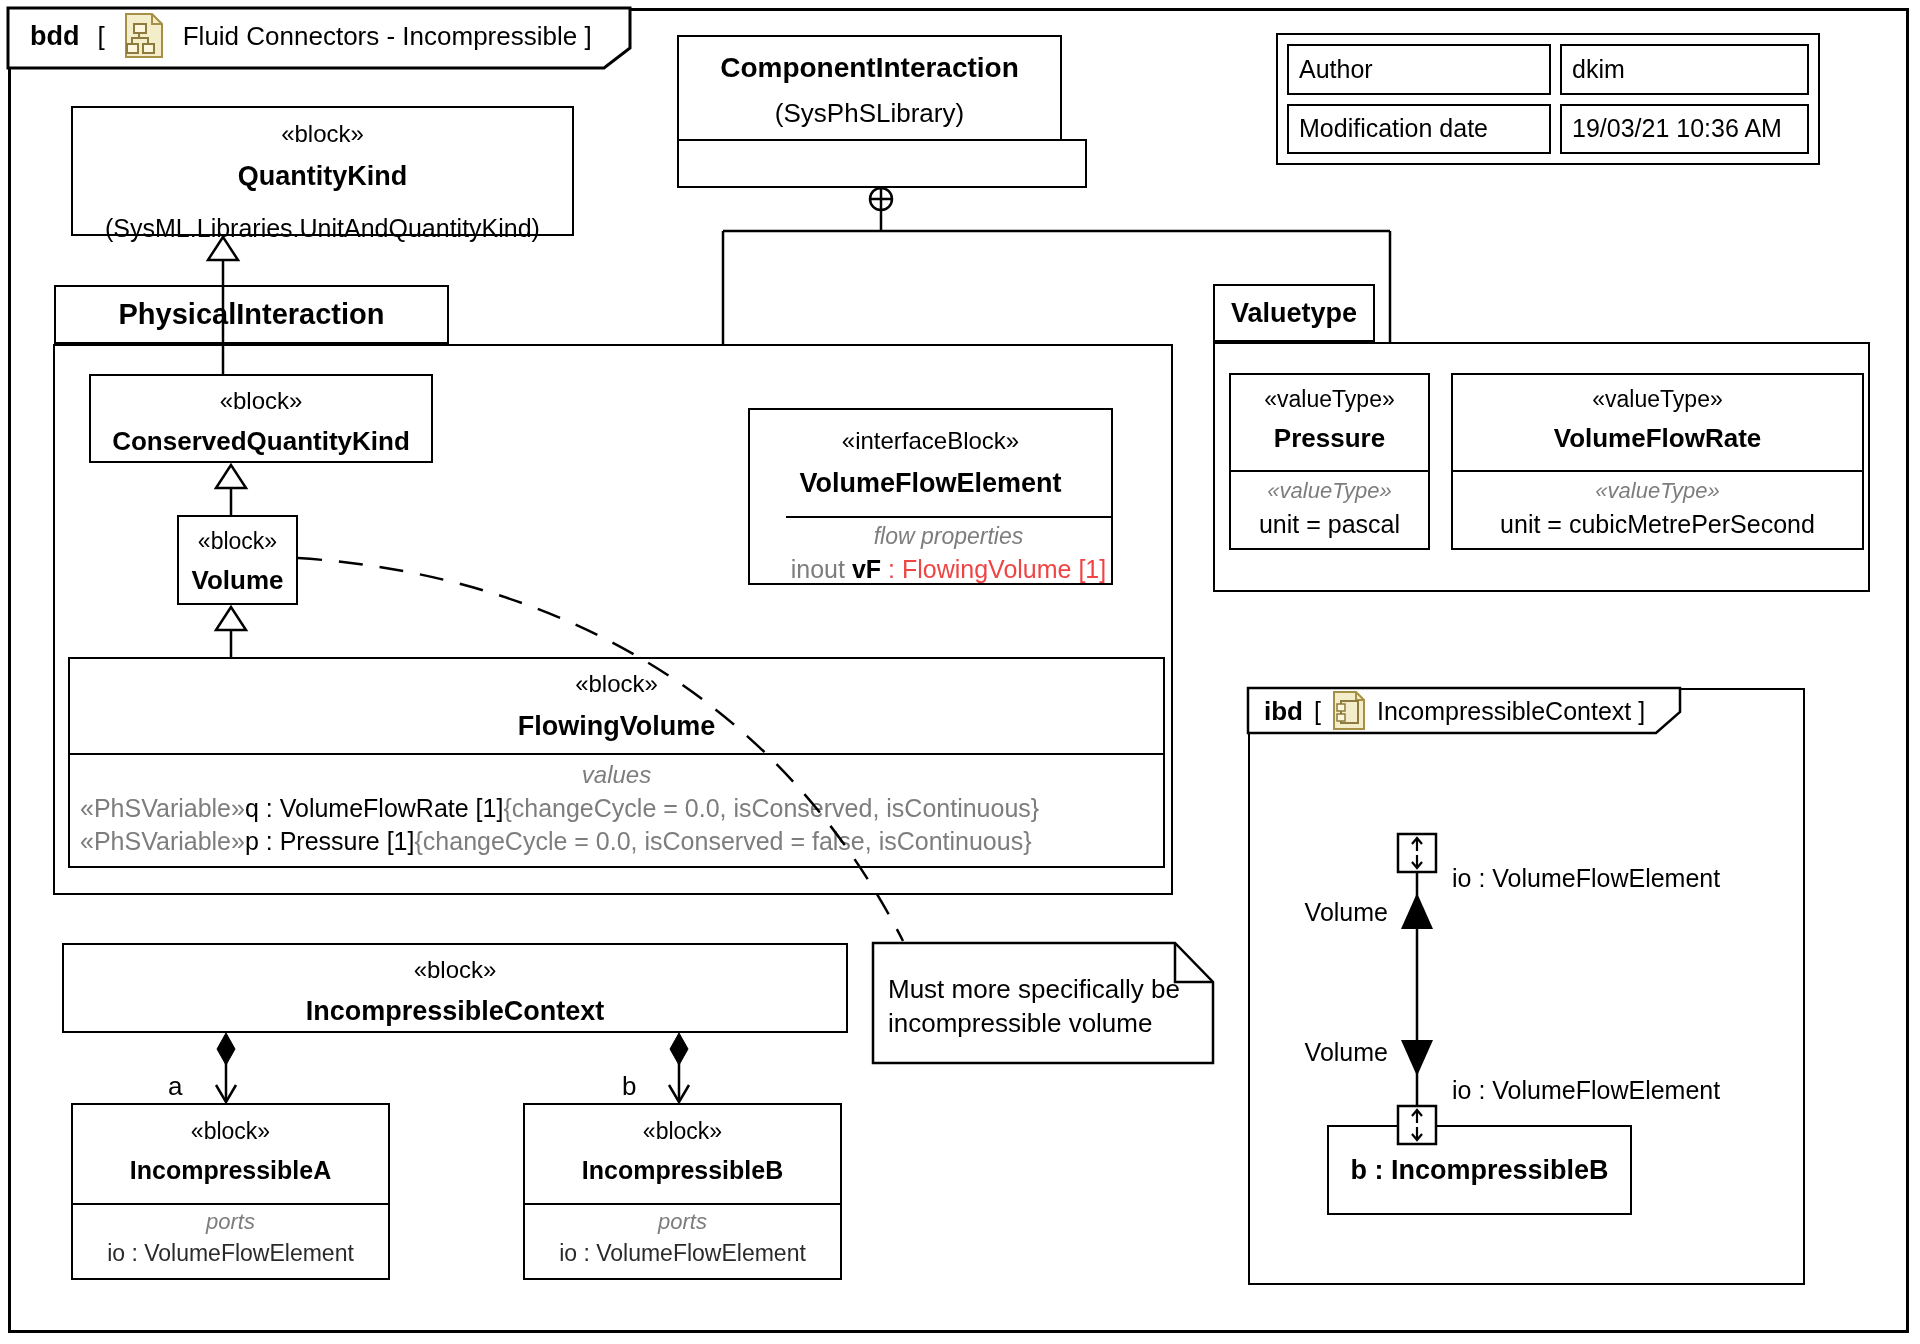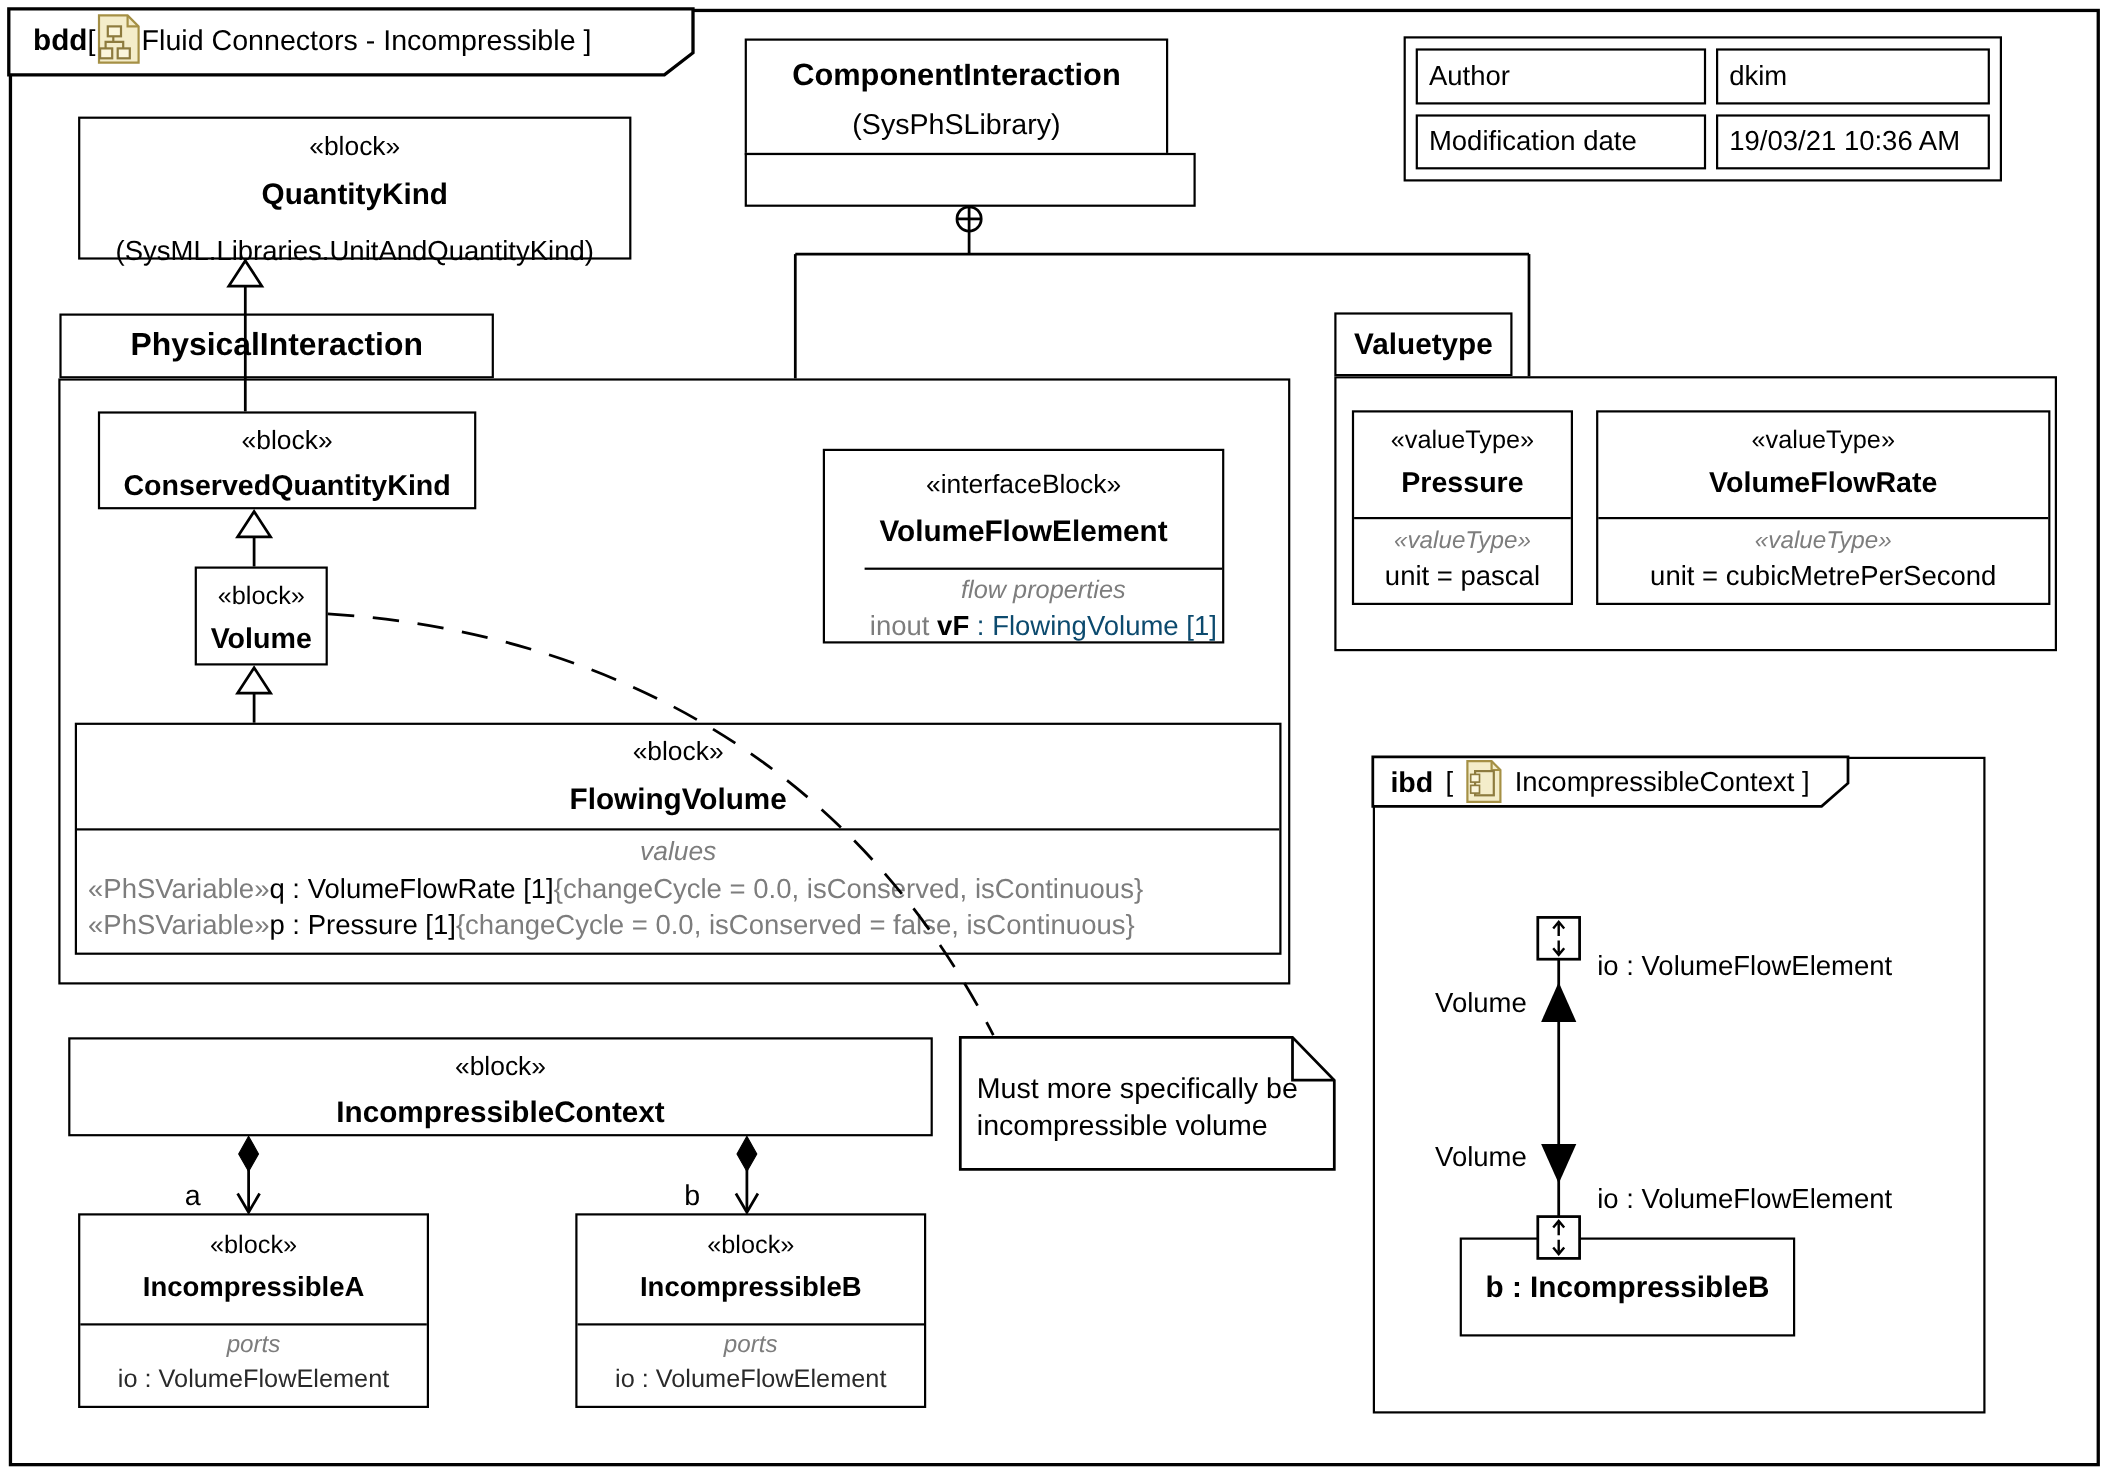--- a/index.html
+++ b/index.html
@@ -29,21 +29,21 @@
   table.meta{border-collapse:separate;border-spacing:9px;width:100%;height:100%;}
   table.meta td{border:2px solid #000;font-size:25px;padding:0 0 0 10px;white-space:nowrap;}
 </style>
 </head>
 <body>
 
 <div id="canvas">
 
   <div class="box box3" style="left:8px;top:8px;width:1901px;height:1325px;border-width:3px;"></div>
 
-  <div class="abs tabtext" style="left:8px;top:11px;width:600px;height:50px;padding-left:22px;gap:0;">
+  <div class="abs tabtext" style="left:8px;top:11px;width:600px;height:50px;padding-left:22px;gap:18px;">
     <span class="t27b">bdd</span>
     <span class="t26">[</span>
     <svg width="42" height="48" viewBox="0 0 42 48">
       <path d="M3,2 h26 l10,10 v33 h-36 z" fill="#f4edca" stroke="#a59045" stroke-width="2"></path>
       <path d="M29,2 v10 h10" fill="none" stroke="#a59045" stroke-width="2"></path>
       <path d="M16,20 v6 M9,32 v-6 h16 v6" fill="none" stroke="#8d7b3e" stroke-width="2"></path>
       <rect x="11" y="12" width="12" height="9" fill="#fbf6dc" stroke="#8d7b3e" stroke-width="2"></rect>
       <rect x="4" y="32" width="11" height="9" fill="#fbf6dc" stroke="#8d7b3e" stroke-width="2"></rect>
       <rect x="20" y="32" width="11" height="9" fill="#fbf6dc" stroke="#8d7b3e" stroke-width="2"></rect>
     </svg>
@@ -104,21 +104,21 @@
     </div>
   </div>
 
   <div class="box" style="left:748px;top:408px;width:365px;height:177px;">
     <div class="ctr" style="height:95px;padding-top:11px;">
       <span class="t24">«interfaceBlock»</span>
       <span class="t27b">VolumeFlowElement</span>
     </div>
     <div class="sep ctr" style="padding-top:2px;margin-left:36px;">
       <span class="t23 gray it" style="line-height:32px;">flow properties</span>
-      <span style="font-size:25px;line-height:34px;white-space:nowrap;"><span class="gray">inout</span>&nbsp;<b>vF</b><span style="color:#0c4a6e;text-align:center;"> : FlowingVolume [1]</span></span>
+      <span style="font-size:25px;line-height:34px;white-space:nowrap;"><span class="gray">inout</span>&nbsp;<b>vF</b><span style="color:#ef4444;text-align:center;"> : FlowingVolume [1]</span></span>
     </div>
   </div>
 
   <div class="box" style="left:1213px;top:342px;width:657px;height:250px;"></div>
   <div class="box ctr" style="left:1213px;top:284px;width:162px;height:58px;justify-content:center;">
     <span class="t27b">Valuetype</span>
   </div>
 
   <div class="box" style="left:1229px;top:373px;width:201px;height:177px;">
     <div class="ctr" style="height:89px;padding-top:6px;">

